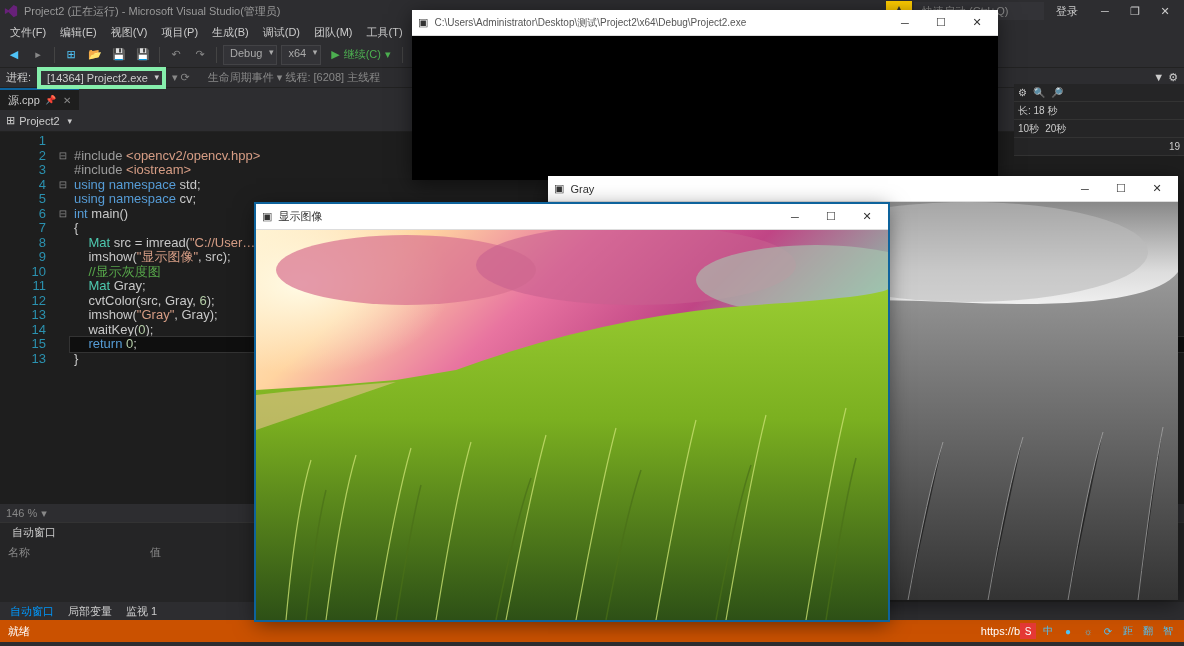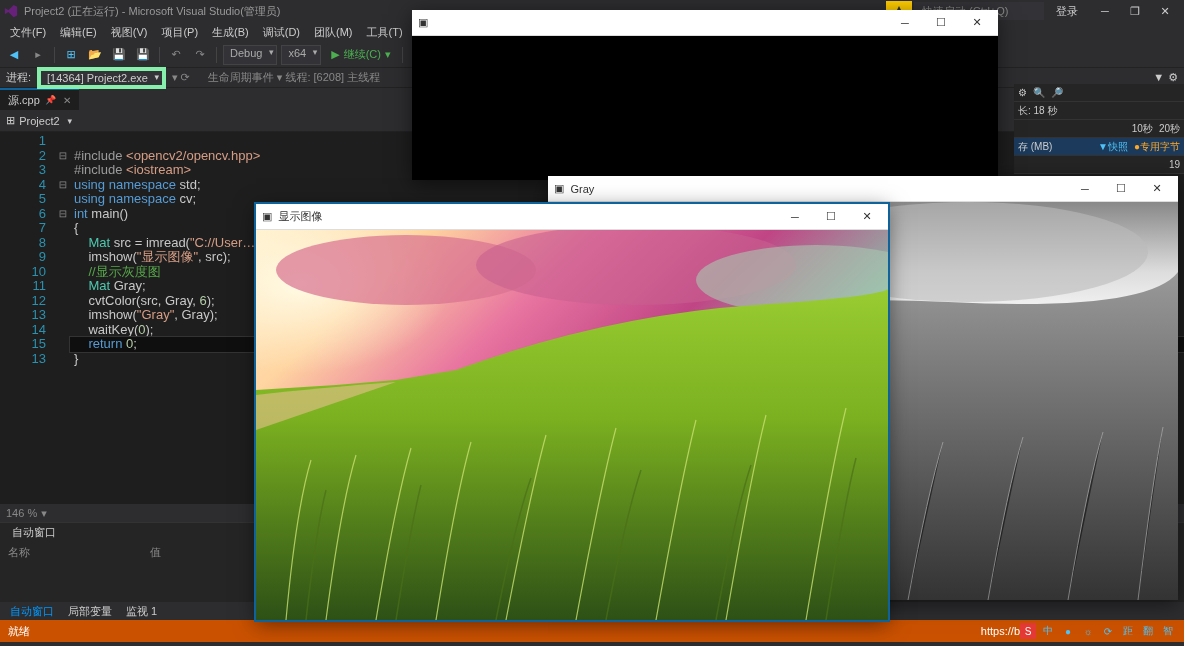--- a/index.html
+++ b/index.html
@@ -275,37 +275,33 @@
 
 <div class="diag-panel">
   <div class="diag-row">
       <span>⚙</span>
       <span>🔍</span>
       <span>🔎</span>
     </div>
   <div class="diag-row">
       <span>长: 18 秒</span>
     </div>
-  <div class="diag-row" style="justify-content:flex-end">
+  <div class="diag-row" style="justify-content:flex-start">
       <span>10秒</span>
       <span>20秒</span>
-    </div>
-  <div class="diag-row" style="background:#1b3a5c">
-      <span>存 (MB)</span>
-      <span style="margin-left:auto;color:#4fc3f7">▼快照</span>
-      <span style="color:#ffa726">●专用字节</span>
     </div>
   <div class="diag-row" style="justify-content:flex-end">
       <span>19</span>
     </div>
 </div>
 
 <div class="float-win" style="left:412px; top:10px; width:586px; height:170px;">
   <div class="win-titlebar" style="background:#fff;">
     <span>▣</span>
+    <span style="font-size:10px;color:#555">C:\Users\Administrator\Desktop\测试\Project2\x64\Debug\Project2.exe</span>
     <div class="flex"></div>
     <div class="win-btn">─</div>
     <div class="win-btn">☐</div>
     <div class="win-btn close">✕</div>
   </div>
   <div class="win-body" style="height:144px;"></div>
 </div>
 
 <div class="float-win" style="left:548px; top:176px; width:630px; height:424px;">
   <div class="win-titlebar">

